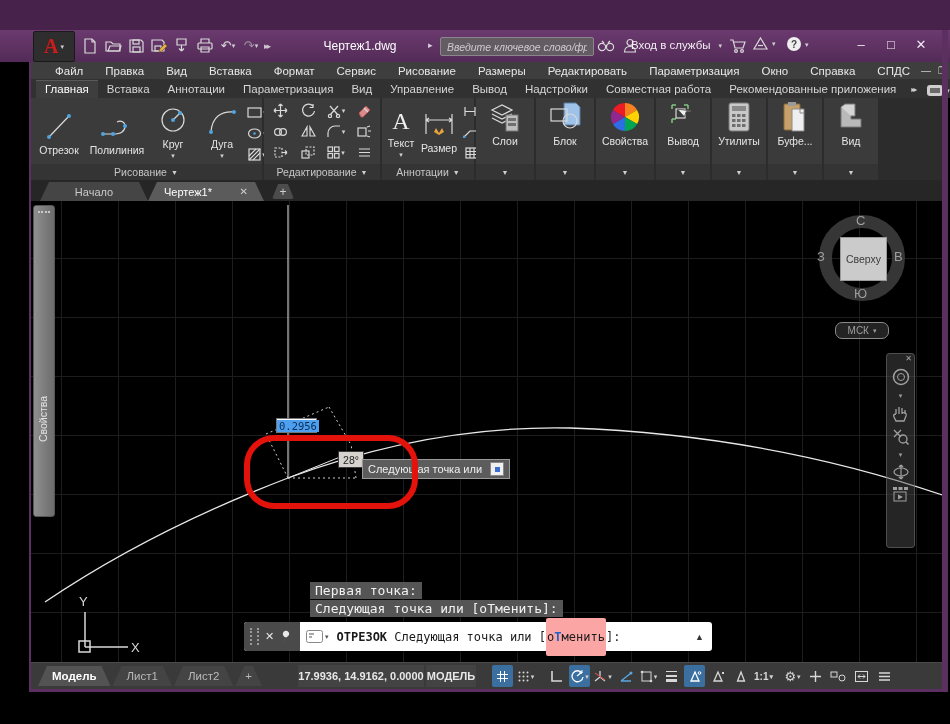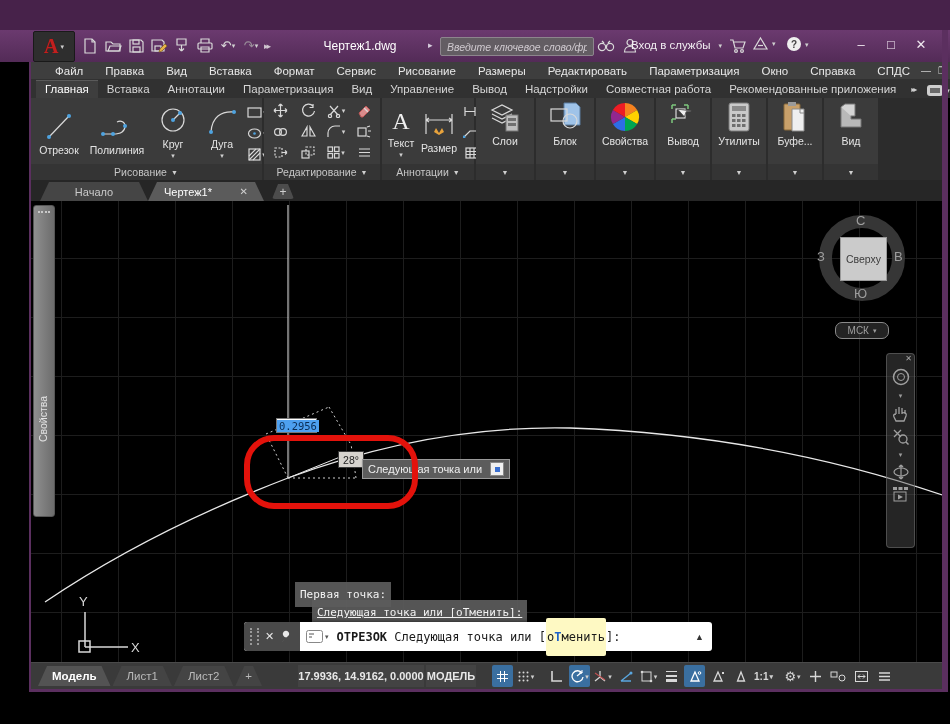--- a/index.html
+++ b/index.html
@@ -39,21 +39,21 @@
   
   .ftabs{left:30px;top:180px;width:912px;height:21px;background:#262626;display:flex;align-items:flex-end;
          border-bottom:1px solid #1b1b1b;font-size:11px;}
   .ftab{height:19px;display:flex;align-items:center;padding:0 16px;
         clip-path:polygon(9px 0,calc(100% - 9px) 0,100% 100%,0 100%);}
   
   .canvas{left:30px;top:201px;width:912px;height:461px;background-color:#000;
       background-image:linear-gradient(#1d1d1d 1px,transparent 1px),linear-gradient(90deg,#1d1d1d 1px,transparent 1px);
       background-size:57px 59px;background-position:31px 57px;overflow:hidden;}
   .mono{font-family:"DejaVu Sans Mono",monospace;}
-  .histbox{background:rgba(92,92,92,.92);color:#f2f2f2;font-size:11px;padding:6px 5px;white-space:nowrap;}
+  .histbox{background:rgba(92,92,92,.92);color:#f2f2f2;font-size:13px;padding:1px 5px;white-space:nowrap;margin-left:15px;}
   
   .statusbar{left:30px;top:662px;width:912px;height:27px;background:#3a3a3a;border-top:1px solid #4a4a4a;}
   .ltab{height:20px;display:flex;align-items:center;padding:0 14px;font-size:11.5px;color:#b9b9b9;
         background:#444;clip-path:polygon(9px 0,calc(100% - 9px) 0,100% 100%,0 100%);}
   .sbtn{height:22px;min-width:21px;display:flex;align-items:center;justify-content:center;gap:1px;
         border-radius:2px;color:#d8d8d8;}
   .sbtn.on{background:#3a6fa0;}
   .vp{color:#9e9e9e;font-size:13px;}
 </style>
 </head>
@@ -603,41 +603,41 @@
     <div class="ab fx" style="left:332px;top:258px;height:18px;background:#5c5c5c;border:1px solid #9a9a9a;padding:0 5px;gap:8px;font-size:11px;color:#efefef;white-space:nowrap;box-shadow:1px 1px 2px rgba(0,0,0,.6);">
       <span>Следующая точка или</span>
       <span style="width:12px;height:12px;background:#f0f0f0;border:1px solid #888;display:flex;align-items:center;justify-content:center;">
           <span style="width:5px;height:5px;background:#3a6fd0;"></span>
         </span>
     </div>
 
     <div class="ab" style="left:214px;top:234px;width:162px;height:62px;border:6px solid #e3120b;border-radius:30px;"></div>
 
     <span class="ab histbox mono" style="left:265px;top:381px;">Первая точка:</span>
-    <span class="ab histbox mono" style="left:282px;top:399px;text-decoration:underline;">Следующая точка или [оТменить]:</span>
+    <span class="ab histbox mono" style="left:265px;top:399px;">Следующая точка или [оТменить]:</span>
 
     <div class="ab fx" style="left:214px;top:421px;width:468px;height:29px;background:#fff;border-radius:3px;box-shadow:0 0 4px rgba(0,0,0,.7);">
       <div class="fx" style="width:56px;height:29px;background:#4a4a4a;border-radius:3px 0 0 3px;justify-content:space-evenly;">
         <span style="width:5px;height:17px;border-left:2px dotted #9a9a9a;border-right:2px dotted #9a9a9a;"></span>
         <span style="color:#e8e8e8;font-size:11px;">✕</span>
         <svg width="14" height="14">
             <path d="M2 12l5-5a3.2 3.2 0 1 1 2-2l-5 5z" fill="#e8e8e8"></path>
           </svg>
       </div>
       <span class="fx" style="margin-left:6px;gap:2px;">
         <svg width="17" height="13">
             <rect x="0.5" y="0.5" width="16" height="12" rx="2" fill="#fff" stroke="#888"></rect>
             <path d="M3 4h5M3 7h3" stroke="#555" fill="none"></path>
           </svg>
         <span class="car" style="color:#555;">▾</span>
         </span>
       <div class="fx mono" style="margin-left:8px;font-size:12px;color:#1a1a1a;white-space:pre;">
         <span style="font-weight:bold;">ОТРЕЗОК</span><span> </span>
         <span>Следующая точка или</span><span> </span>
-        <span>[</span><span style="background:#fef9c3;border-radius:2px;padding:12px 1px;"><span>о</span><span style="color:#1f62c8;font-weight:bold;">Т</span><span>менить</span></span><span>]:</span>
+        <span>[</span><span style="background:#fca5a5;border-radius:2px;padding:12px 1px;"><span>о</span><span style="color:#1f62c8;font-weight:bold;">Т</span><span>менить</span></span><span>]:</span>
       </div>
       <span style="margin-left:auto;margin-right:8px;font-size:9px;color:#333;">▲</span>
     </div>
   </div>
 
   <div class="ab statusbar">
     <div class="ab fx" style="left:8px;top:3px;gap:2px;">
       <div class="ltab" style="background:#535353;color:#fff;font-weight:bold;">
           <span>Модель</span>
         </div>

